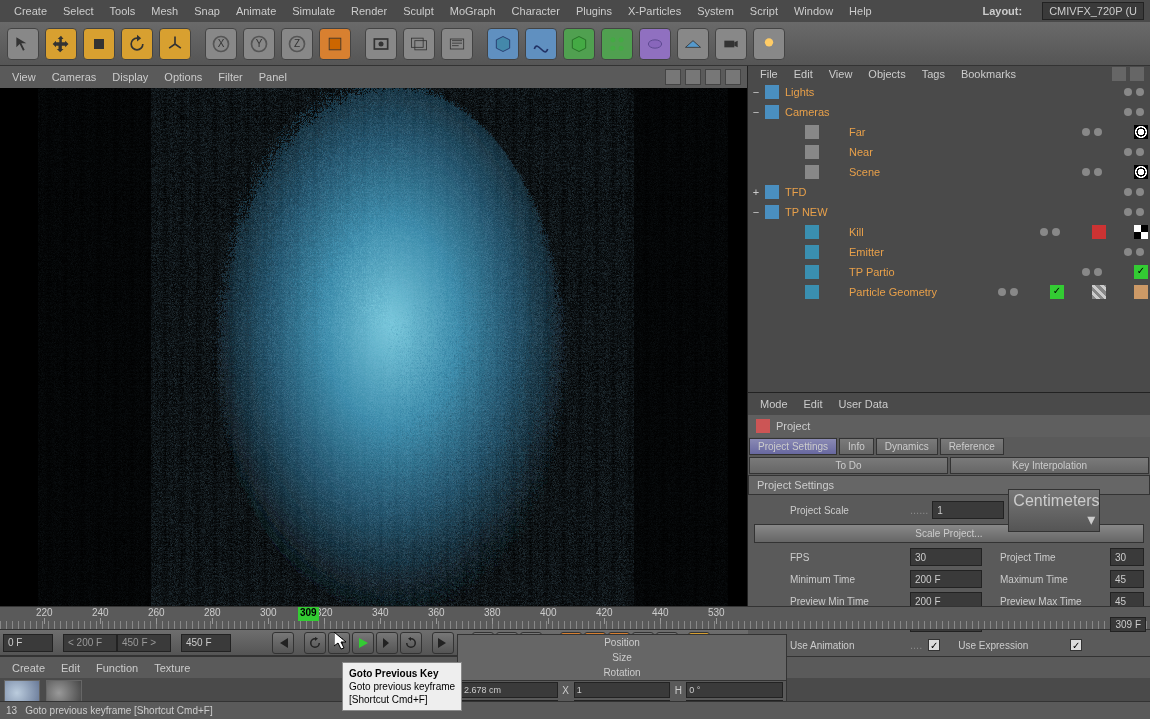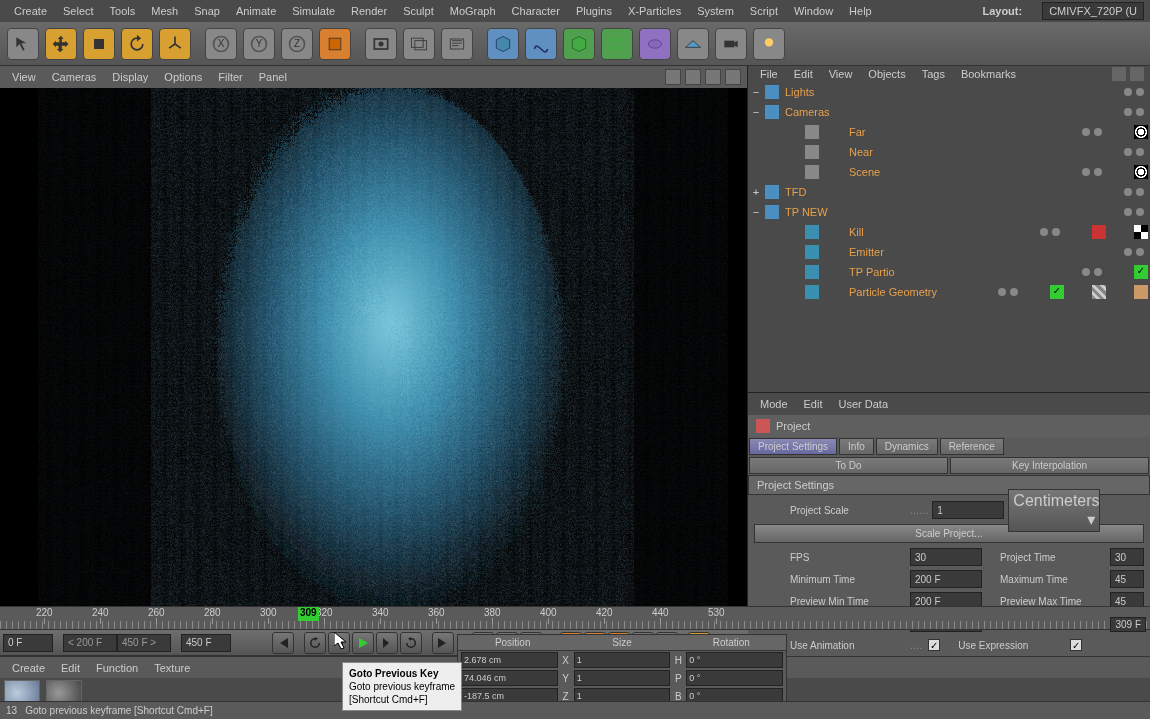--- a/index.html
+++ b/index.html
@@ -55,21 +55,21 @@
 .matslot { width: 40px; height: 56px; text-align: center; margin-right: 2px; }
 .matpreview { width: 36px; height: 36px; background: #333; border: 1px solid #666; margin: 0 auto 2px; }
 .matlabel { font-size: 9px; background: #d8c060; color: #000; padding: 1px 2px; }
 
 
 .tooltip { position: absolute; background: #eee; color: #000; border: 1px solid #888; padding: 4px 6px; font-size: 10px; line-height: 1.3; z-index: 100; }
 .tooltip .tt-title { font-weight: bold; }
 
 
 .coord { position: absolute; bottom: 42px; left: 457px; width: 330px; background: #5a5a5a; border: 1px solid #333; }
-.coord .chdr { display: flex; background: #666; border-bottom: 1px solid #333; }
+.coord .chdr { display: flex; background: #666; border-bottom: 1px solid #333; flex-direction: column; }
 .coord .chdr div { flex: 1; text-align: center; padding: 2px; font-size: 10px; }
 .coord .crow { display: flex; padding: 1px 2px; align-items: center; }
 .coord .crow .clab { width: 14px; text-align: center; font-size: 10px; }
 .coord .crow .cval { flex: 1; background: #3a3a3a; border: 1px solid #222; padding: 1px 2px; font-size: 9px; margin: 0 1px; height: 16px; display: flex; align-items: center; }
 .coord .cfoot { display: flex; padding: 3px; gap: 4px; }
 .coord .csel { flex: 1; background: #444; border: 1px solid #222; padding: 2px 4px; font-size: 10px; text-align: left; color:#aaa;}
 .coord .cbtn { background: linear-gradient(#888,#666); border: 1px solid #333; padding: 3px 18px; font-size: 10px; cursor: pointer; }
 
 
 .om-menu { background: #4a4a4a; height: 22px; display: flex; align-items: center; padding: 0 4px; }

